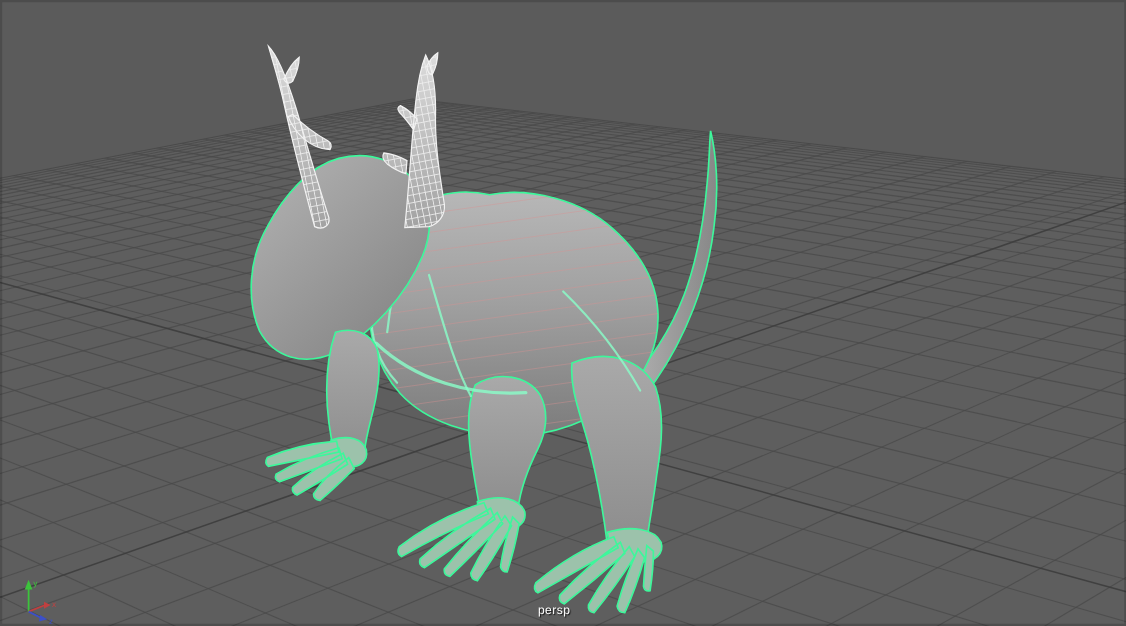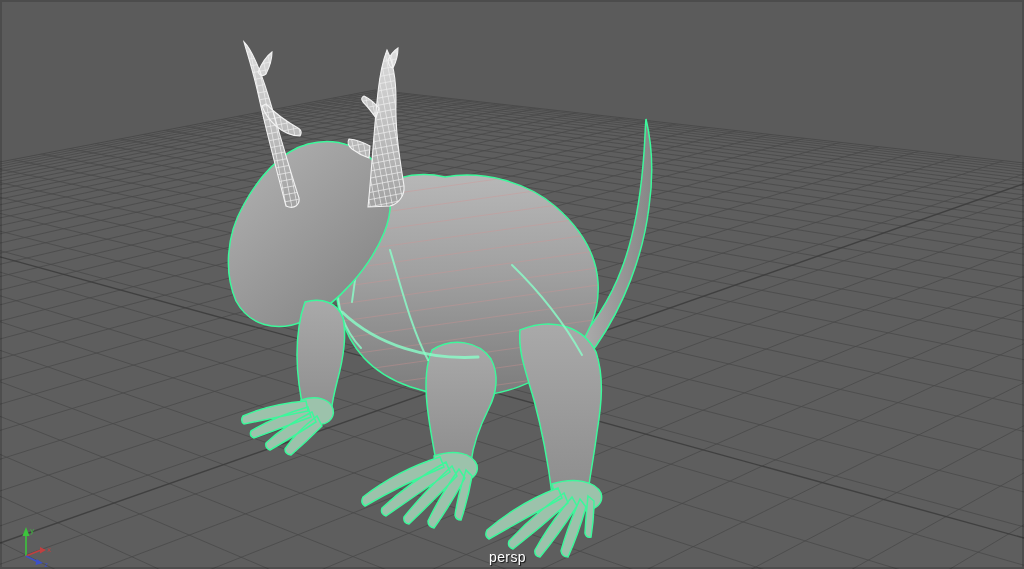--- a/index.html
+++ b/index.html
@@ -19,21 +19,21 @@
   .pgLine{stroke:var(--green);stroke-width:.75;fill:none;opacity:.95;}
   .pwLine{stroke:var(--white);stroke-width:.8;fill:none;opacity:.95;}
   .ppLine{stroke:var(--pink);stroke-width:.8;fill:none;opacity:.45;}
   .oG{fill:none;stroke:var(--green);stroke-width:1.5;}
   .oW{stroke:#f2f2f2;stroke-width:1.1;}
   .crease{fill:none;stroke:var(--green-hi);stroke-linecap:round;opacity:.8;}
   .ax-line{stroke-width:1.6;}
   .ax-label{font-size:7px;font-family:"DejaVu Sans Mono","Liberation Mono",monospace;}
   #persp-label{
     position:absolute;left:489px;top:549px;color:var(--label);
-    font-size:14px;letter-spacing:.4px;
+    font-size:11px;letter-spacing:.4px;
     text-shadow:1px 1px 1px rgba(0,0,0,.85);
     user-select:none;
   }
   #vp-border{position:absolute;inset:0;box-shadow:inset 0 0 0 2px rgba(25,25,25,.22);pointer-events:none;}
 </style>
 </head>
 <body>
 
 <div id="viewport">
   <svg width="1024" height="569" viewBox="0 0 1024 569" xmlns="http://www.w3.org/2000/svg" xmlns:xlink="http://www.w3.org/1999/xlink">

